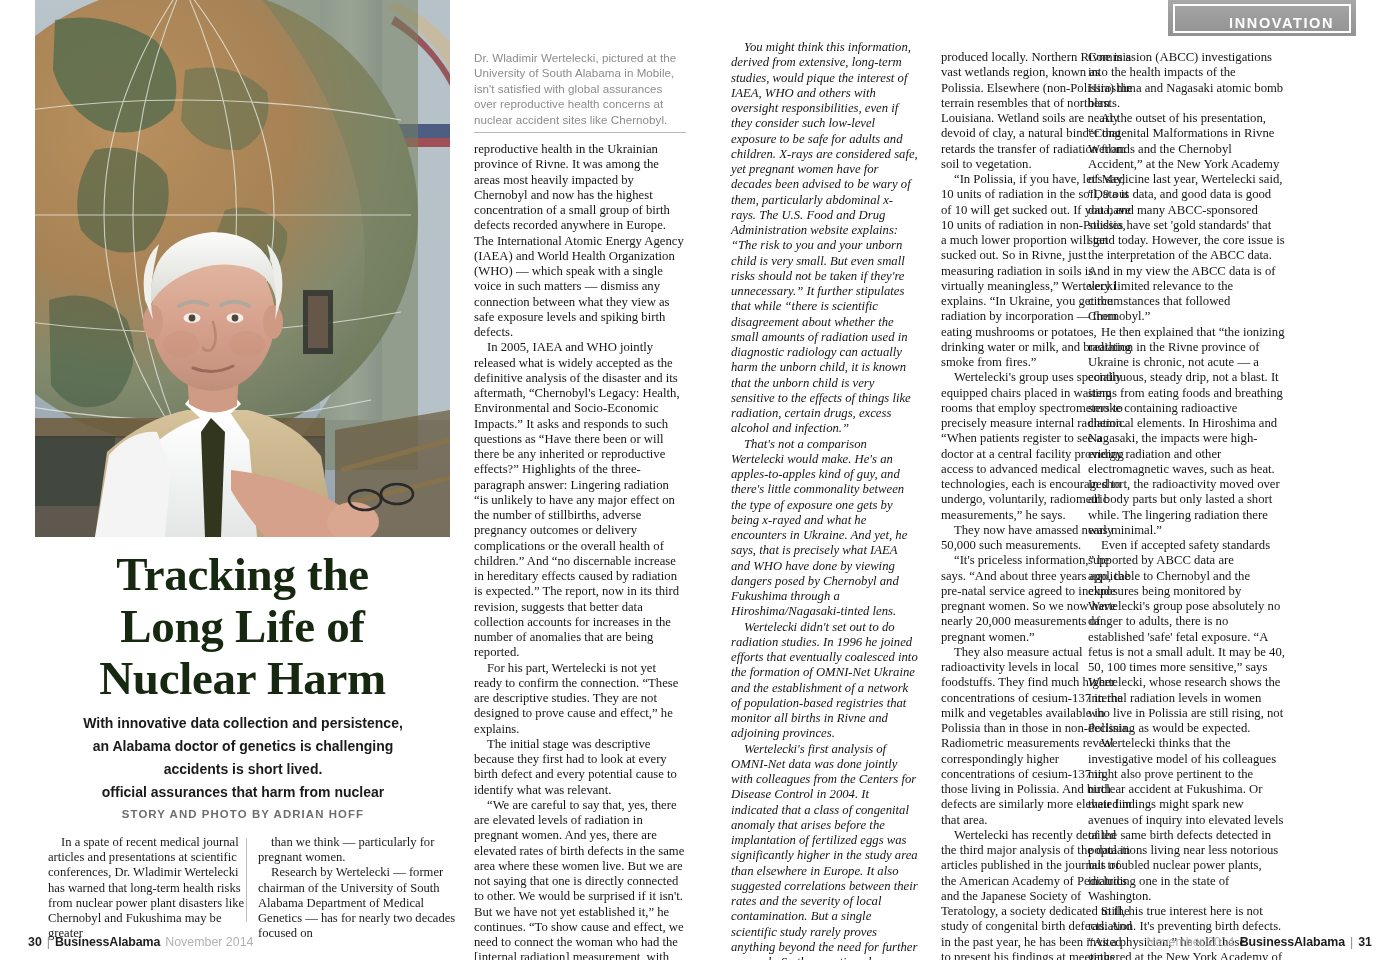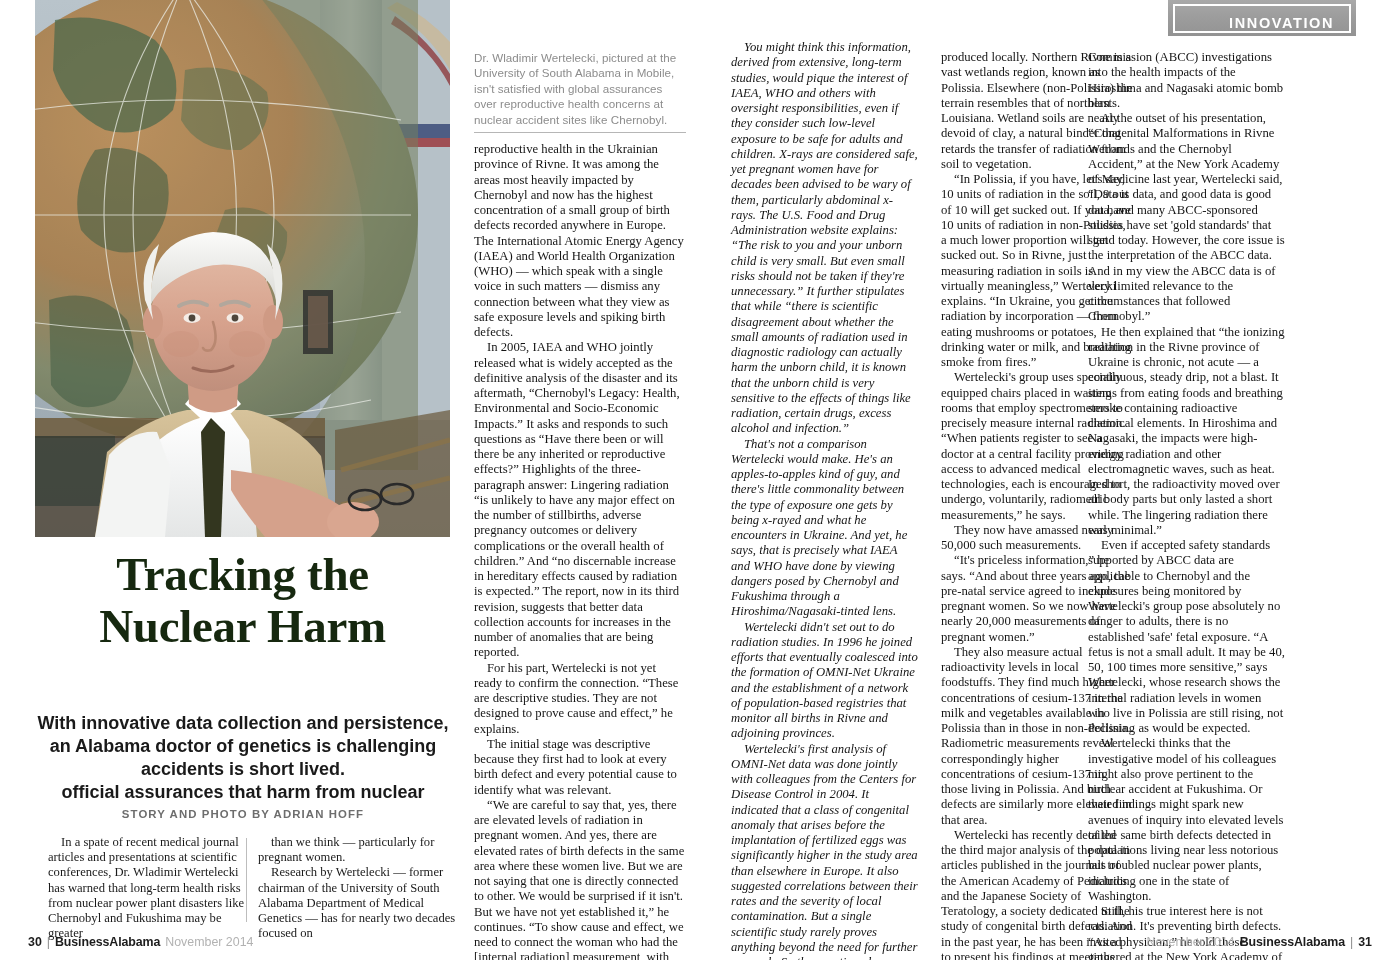--- a/index.html
+++ b/index.html
@@ -54,21 +54,21 @@
     line-height:52px;
     letter-spacing:-0.3px;
   }
   .headline .l{display:block;}
   .deck{
     position:absolute;left:28px;top:712px;width:430px;
     text-align:center;
     color:#1a1a1a;
     font-family:"Liberation Sans", sans-serif;
     font-weight:bold;
-    font-size:18px;
+    font-size:14px;
     line-height:23px;
   }
   .deck .l{display:block;}
   .byline{
     position:absolute;left:28px;top:808px;width:430px;
     text-align:center;
     color:#6d6d6d;
     font-family:"Liberation Sans", sans-serif;
     font-weight:600;
     font-size:11.4px;
@@ -268,20 +268,21 @@
         <ellipse cx="362" cy="494" rx="16" ry="10"></ellipse>
         <path d="M346 497 L348 497"></path>
       </g>
 
       <rect x="0" y="0" width="415" height="537" fill="none" stroke="#ffffff" stroke-width="0"></rect>
     </svg>
   </div>
 
   <div class="headline" style="color: rgb(22, 40, 15);">
     <span class="l">Tracking the</span>
+    <span class="l">Long Life of</span>
     <span class="l">Nuclear Harm</span>
   </div>
 
   <div class="deck">
     <span class="l">With innovative data collection and persistence,</span>
     <span class="l">an Alabama doctor of genetics is challenging</span>
     <span class="l">accidents is short lived.</span>
     <span class="l">official assurances that harm from nuclear</span>
   </div>
 

